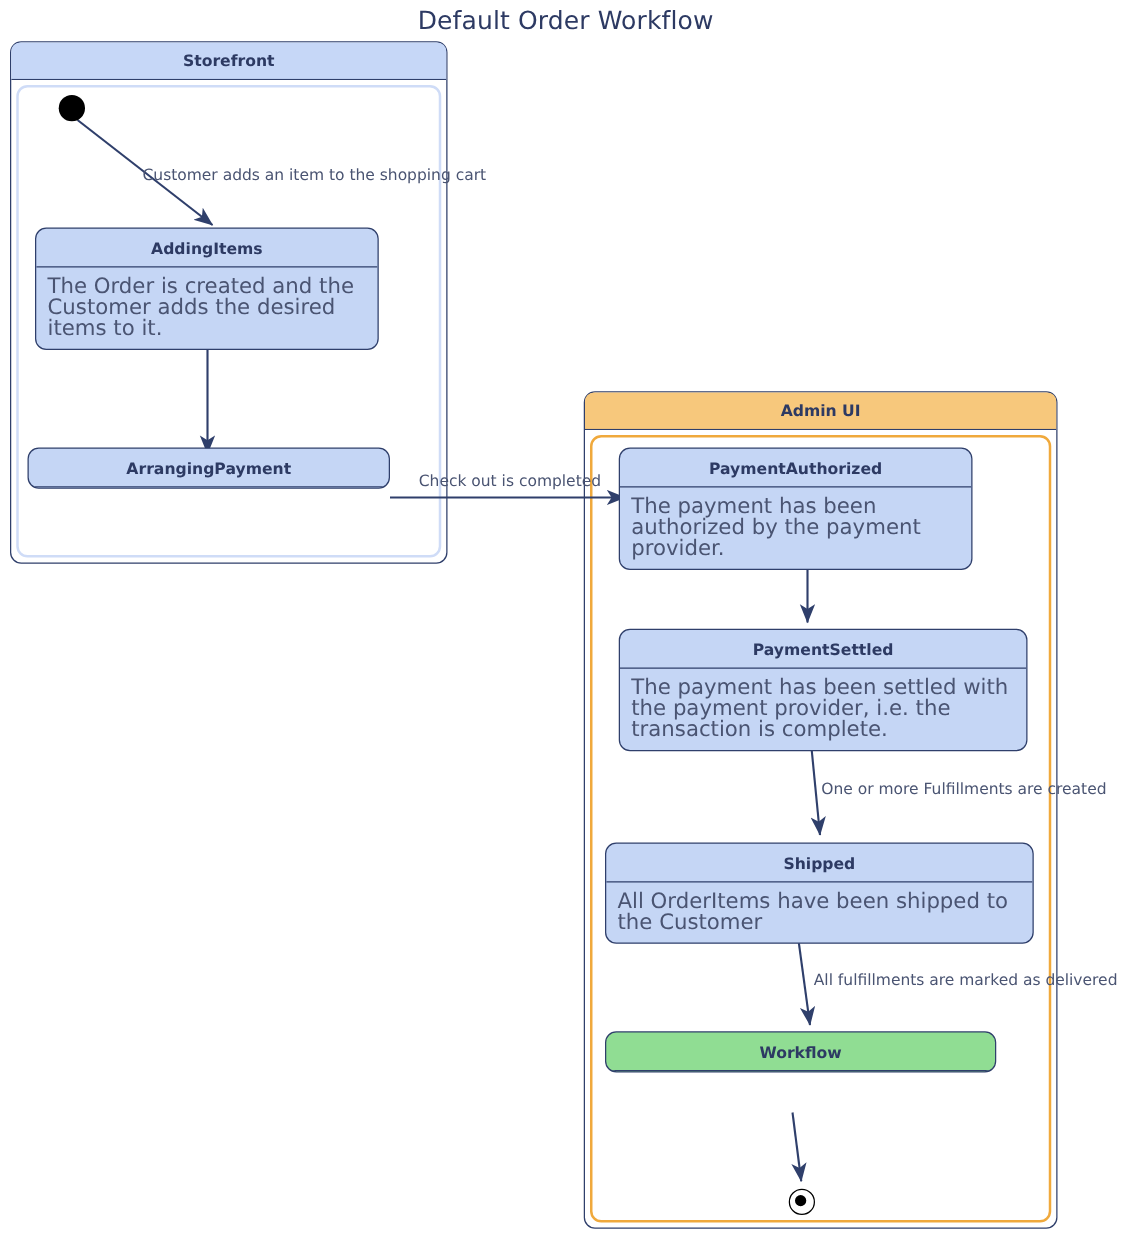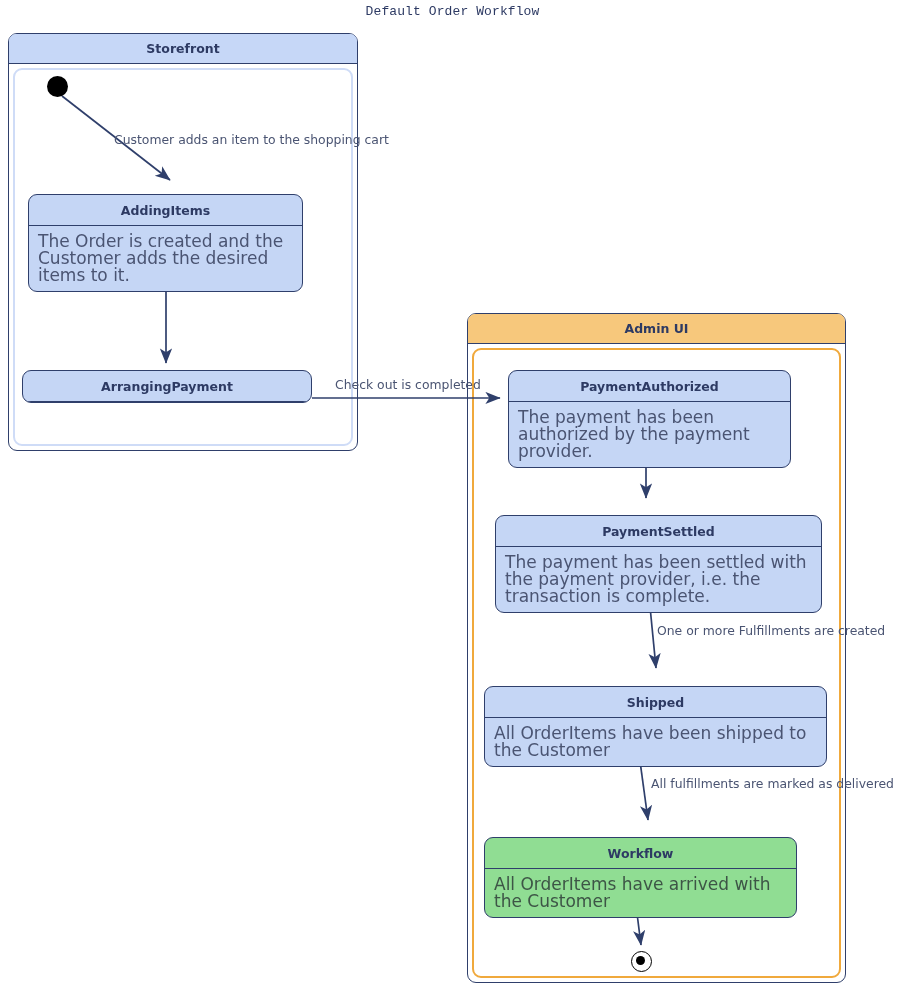--- a/index.html
+++ b/index.html
@@ -18,25 +18,24 @@
     background: #ffffff;
     overflow: hidden;
   }
   
   .diagram-title {
     position: absolute;
     left: 0;
     top: 4px;
     width: 905px;
     text-align: center;
-    font-size: 13px;
+    font-size: 20px;
     color: #2d3a63;
     letter-spacing: 0.1px;
     white-space: nowrap;
-    font-family: Liberation Mono, monospace;
   }
   
   .composite {
     position: absolute;
     box-sizing: border-box;
     border: 1.6px solid #2f3f6b;
     border-radius: 9px;
     background: #ffffff;
   }
   .composite-title {
@@ -90,21 +89,20 @@
     border: 2.2px solid #f0a93c;
   }
   
   .state {
     position: absolute;
     box-sizing: border-box;
     border: 1.5px solid #2f3f6b;
     border-radius: 9px;
     background: #c5d6f5;
     overflow: hidden;
-    margin-top: 12px;
   }
   .state .state-name {
     display: block;
     text-align: center;
     font-size: 12.5px;
     font-weight: bold;
     color: #2d3a63;
     padding: 8px 6px 7px 6px;
     border-bottom: 1.3px solid #2f3f6b;
     box-sizing: border-box;
@@ -215,33 +213,32 @@
 
   <div class="state" style="left:28px; top:182px; width:275px;">
     <span class="state-name">AddingItems</span>
     <span class="state-desc">The Order is created and the Customer adds the desired items to it.</span>
   </div>
 
   <div class="state" style="left:22px; top:358px; width:290px;">
     <span class="state-name">ArrangingPayment</span>
   </div>
 
-  <div class="state" style="left:508px; top:358px; width:283px;">
+  <div class="state" style="left:495px; top:358px; width:283px;">
     <span class="state-name">PaymentAuthorized</span>
     <span class="state-desc">The payment has been authorized by the payment provider.</span>
   </div>
 
   <div class="state" style="left:495px; top:503px; width:327px;">
     <span class="state-name">PaymentSettled</span>
     <span class="state-desc">The payment has been settled with the payment provider, i.e. the transaction is complete.</span>
   </div>
 
   <div class="state" style="left:484px; top:674px; width:343px;">
     <span class="state-name">Shipped</span>
     <span class="state-desc">All OrderItems have been shipped to the Customer</span>
   </div>
 
   <div class="state green" style="left:484px; top:825px; width:313px;">
     <span class="state-name">Workflow</span>
-    <span class="state-desc">All OrderItems have arrived with the Customer</span>
   </div>
 
 </div>
 
 </body></html>

